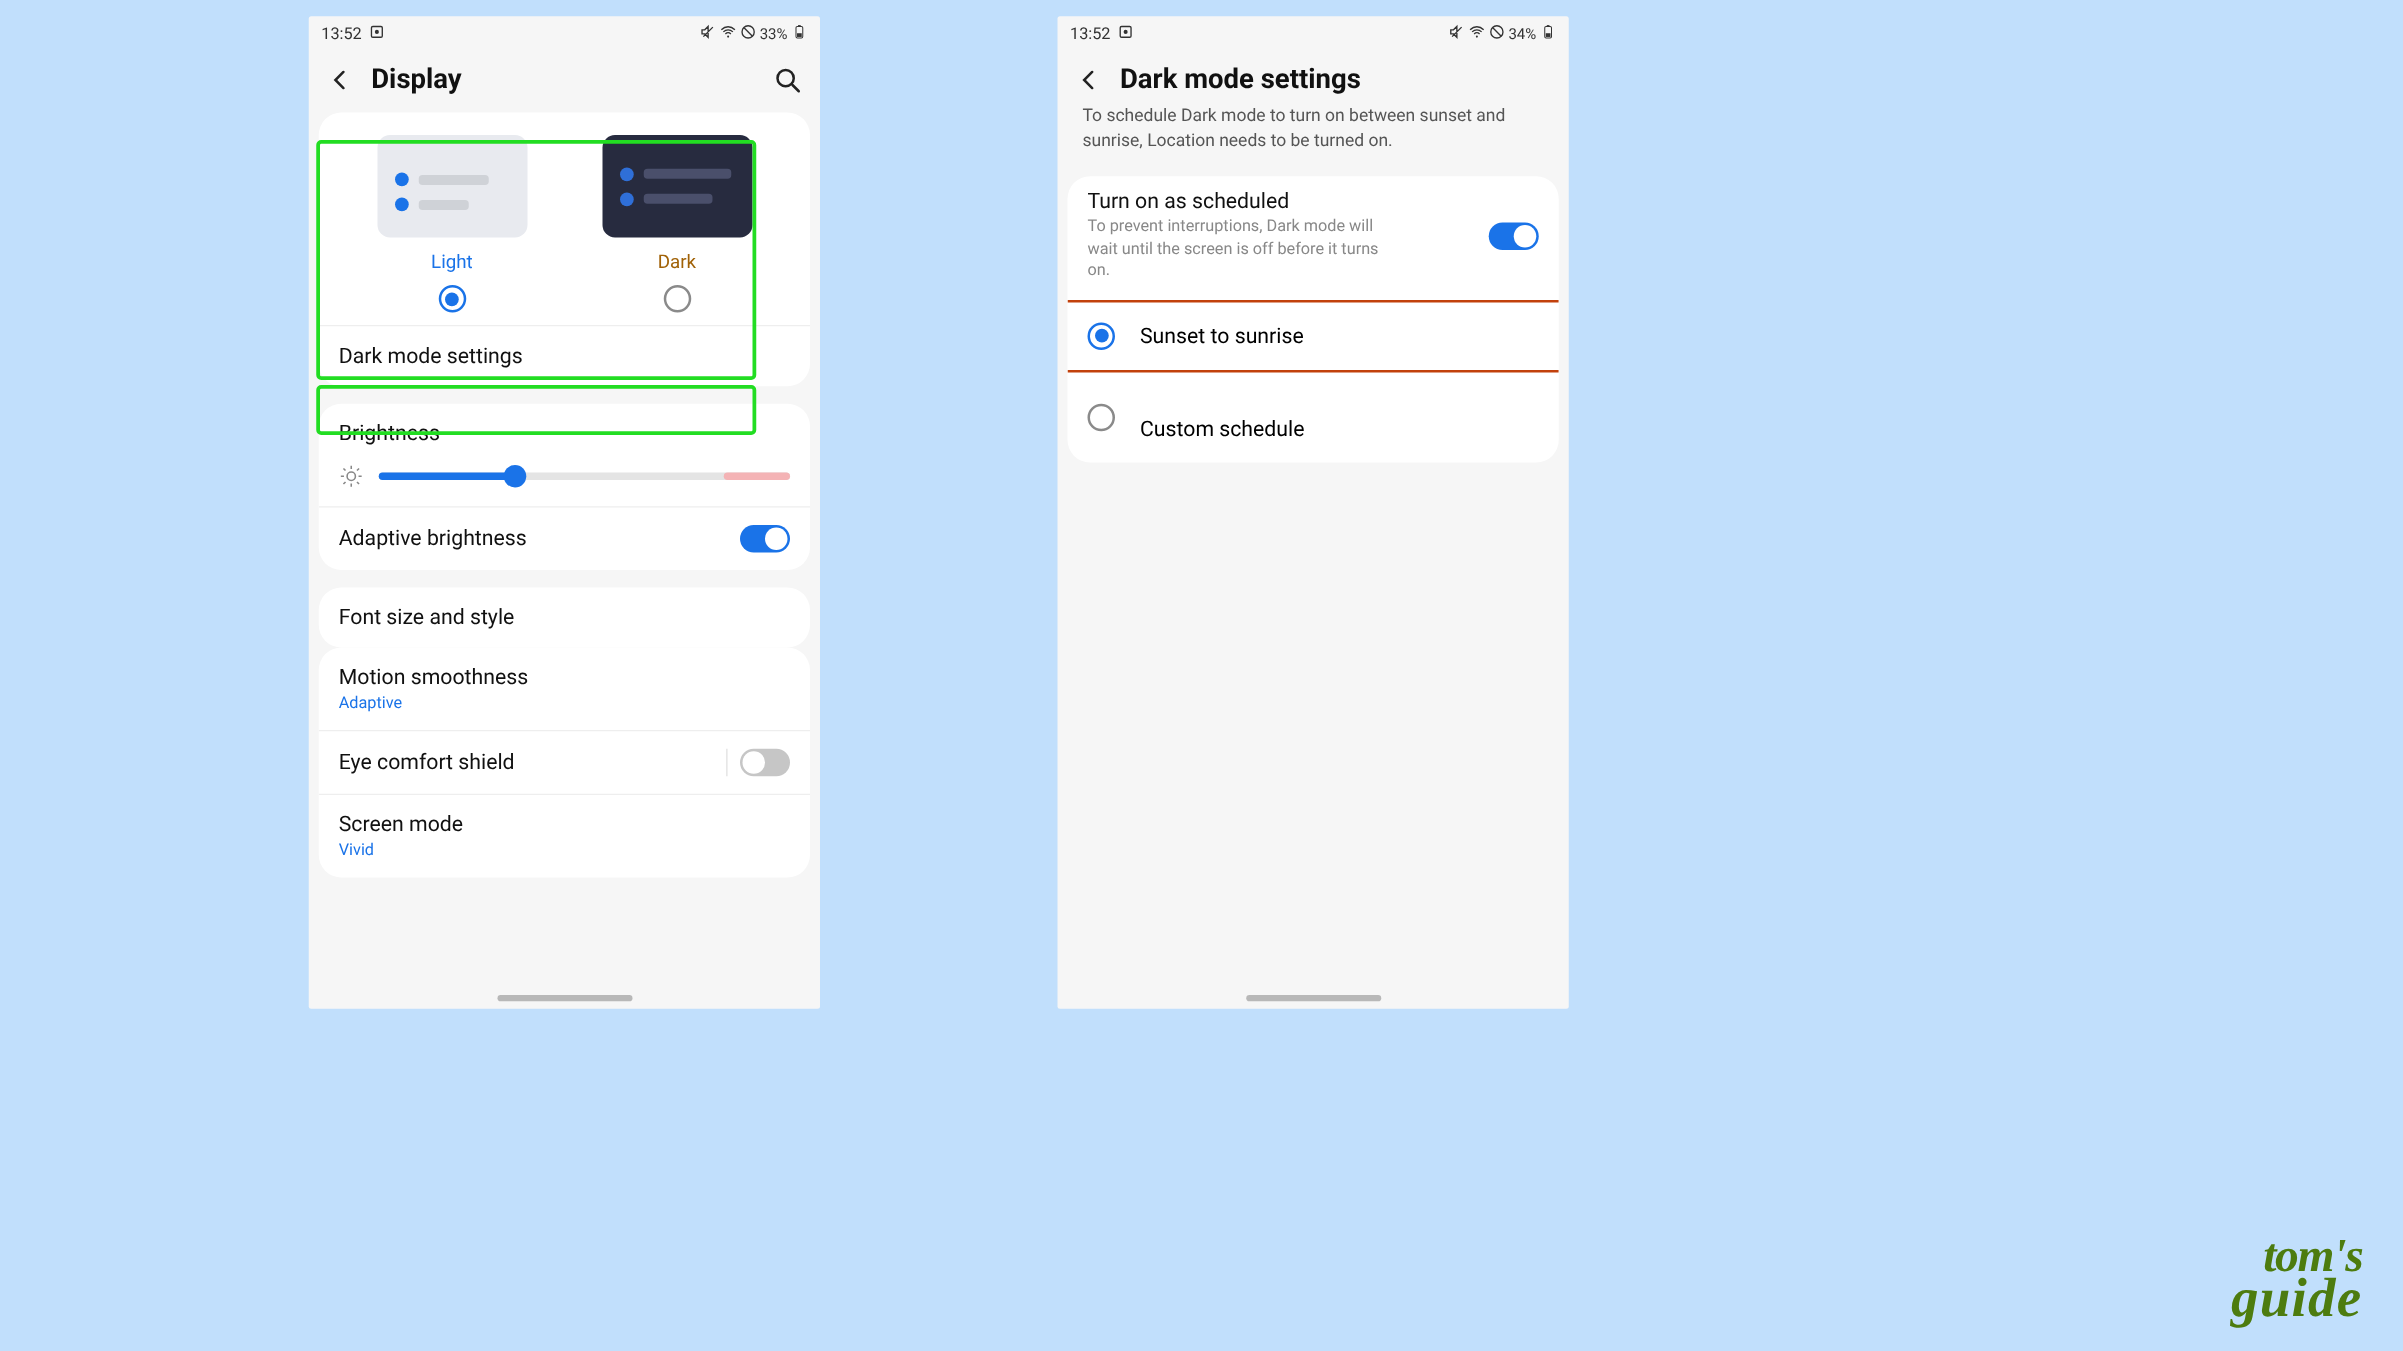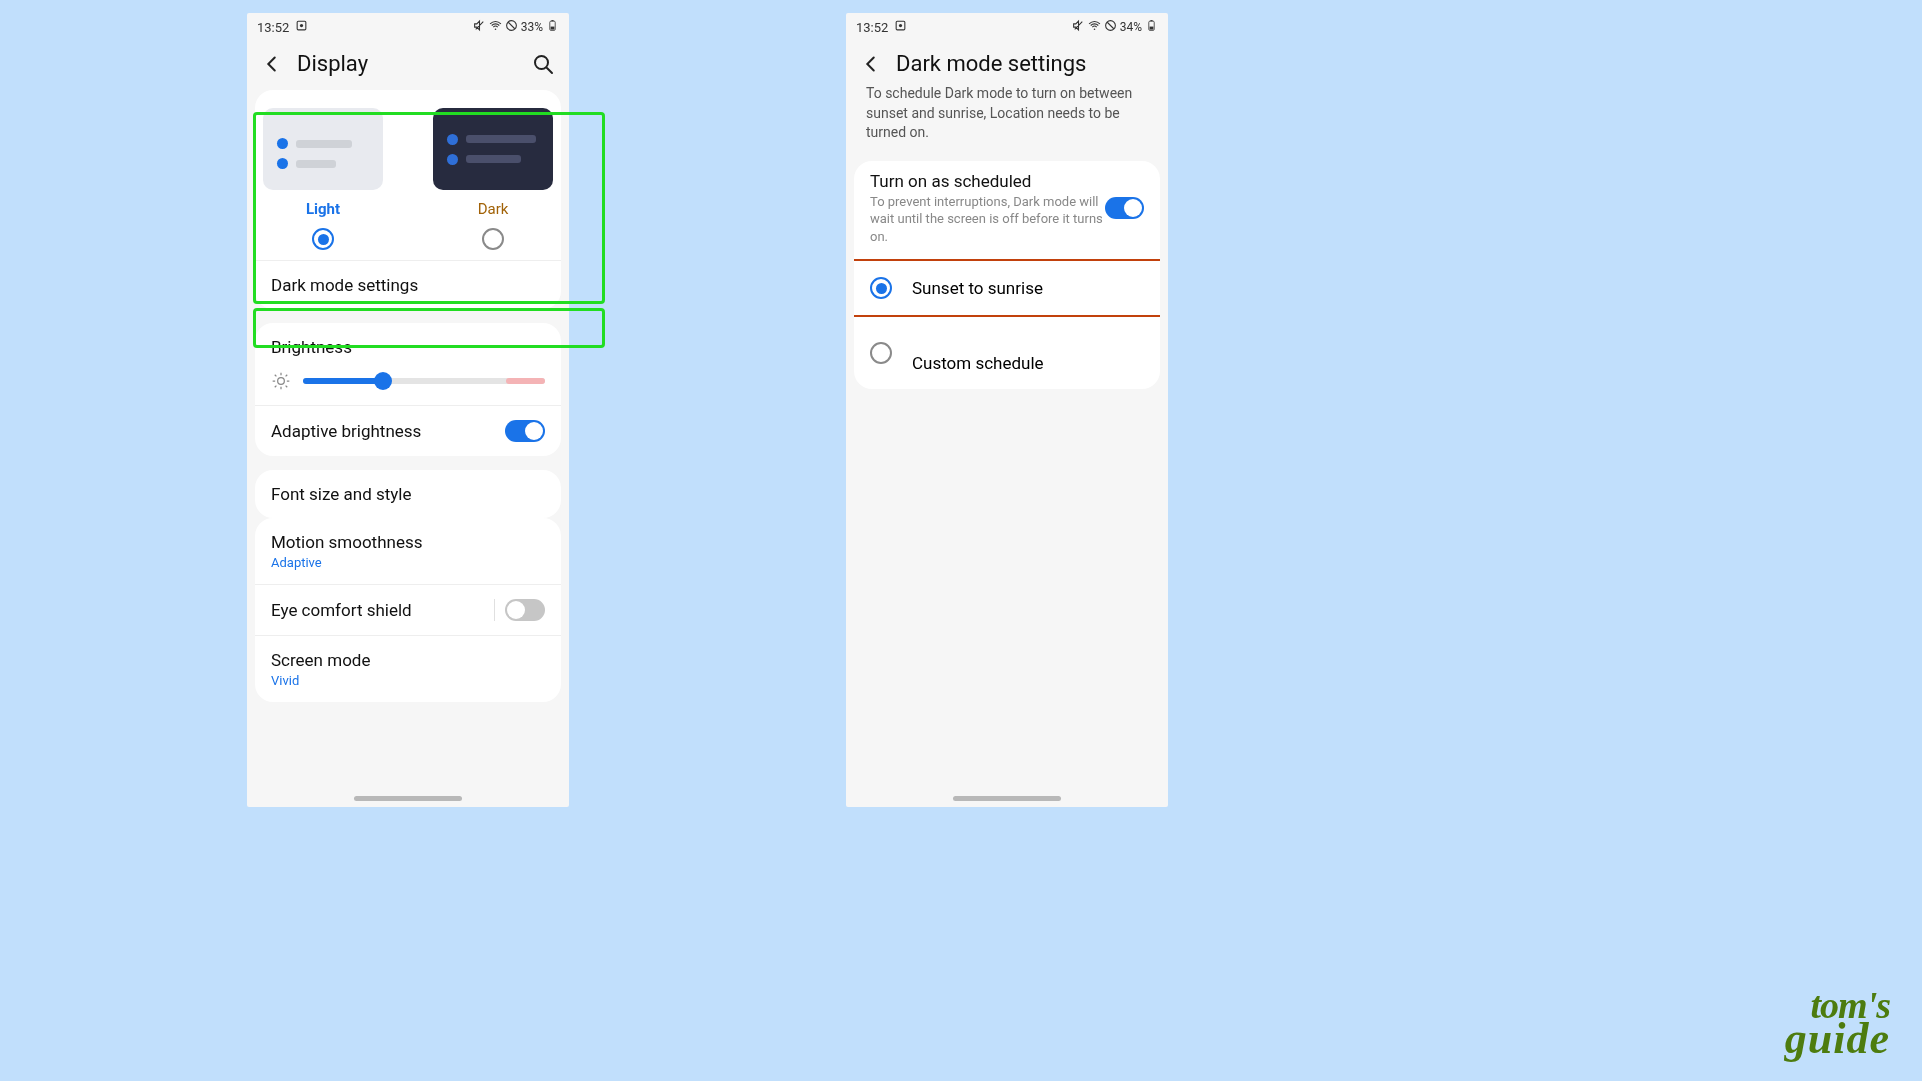--- a/index.html
+++ b/index.html
@@ -6,21 +6,21 @@
   body {
     background: #c1dffc;
     width: 1922px;
     height: 1081px;
     font-family: -apple-system, BlinkMacSystemFont, "Segoe UI", Roboto, sans-serif;
     position: relative;
     overflow: hidden;
   }
   .phone {
     position: absolute;
-    width: 322px;
+    width: 409px;
     height: 794px;
     background: #f6f6f6;
     top: 13px;
     border-radius: 2px;
     display: flex;
     flex-direction: column;
   }
   .phone-left { left: 247px; }
   .phone-right { left: 846px; }
 
@@ -38,21 +38,21 @@
   .status-icon { width:13px; height:13px; display:inline-block; }
 
   .header {
     display: flex;
     align-items: center;
     padding: 10px 14px 14px 14px;
     gap: 14px;
   }
   .header-title {
     font-size: 22px;
-    font-weight: 400;
+    font-weight: 700;
     color: #111;
     flex: 1;
   }
   .search-btn { width:24px; height:24px; }
 
   .panel {
     background: #fff;
     border-radius: 18px;
     margin: 0 8px 14px 8px;
     overflow: hidden;
@@ -77,21 +77,21 @@
   .ln { display:flex; align-items:center; gap:8px;}
   .dot { width:11px;height:11px;border-radius:50%; background:#1a73e8;}
   .bar { height:8px; border-radius:3px; }
   .bar-lt1 { background:#cfd2d7;width:56px;}
   .bar-lt2 { background:#cfd2d7;width:40px;}
   .preview-dark { background:#272b3f; }
   .bar-dk1 { background:#4a4f6b; width:70px;}
   .bar-dk2 { background:#4a4f6b; width:55px;}
   .dot-dk { background:#2f6fd8;}
   .theme-label { font-size:15px; }
-  .sel { color:#1a73e8; font-weight:700;text-align:center;}
+  .sel { color:#1a73e8; font-weight:400;text-align:center;}
   .unsel { color:#a16207; }
   .radio {
     width:22px;height:22px;border-radius:50%;border:2px solid #8a8a8a;display:flex;align-items:center;justify-content:center;
   }
   .radio.on { border-color:#1a73e8;}
   .radio.on::after { content:"";width:11px;height:11px;border-radius:50%;background:#1a73e8;}
   .row {
     padding: 14px 16px; font-size:17px; color:#111; border-top:1px solid #eee;
   }
   .row:first-child{border-top:none;}

